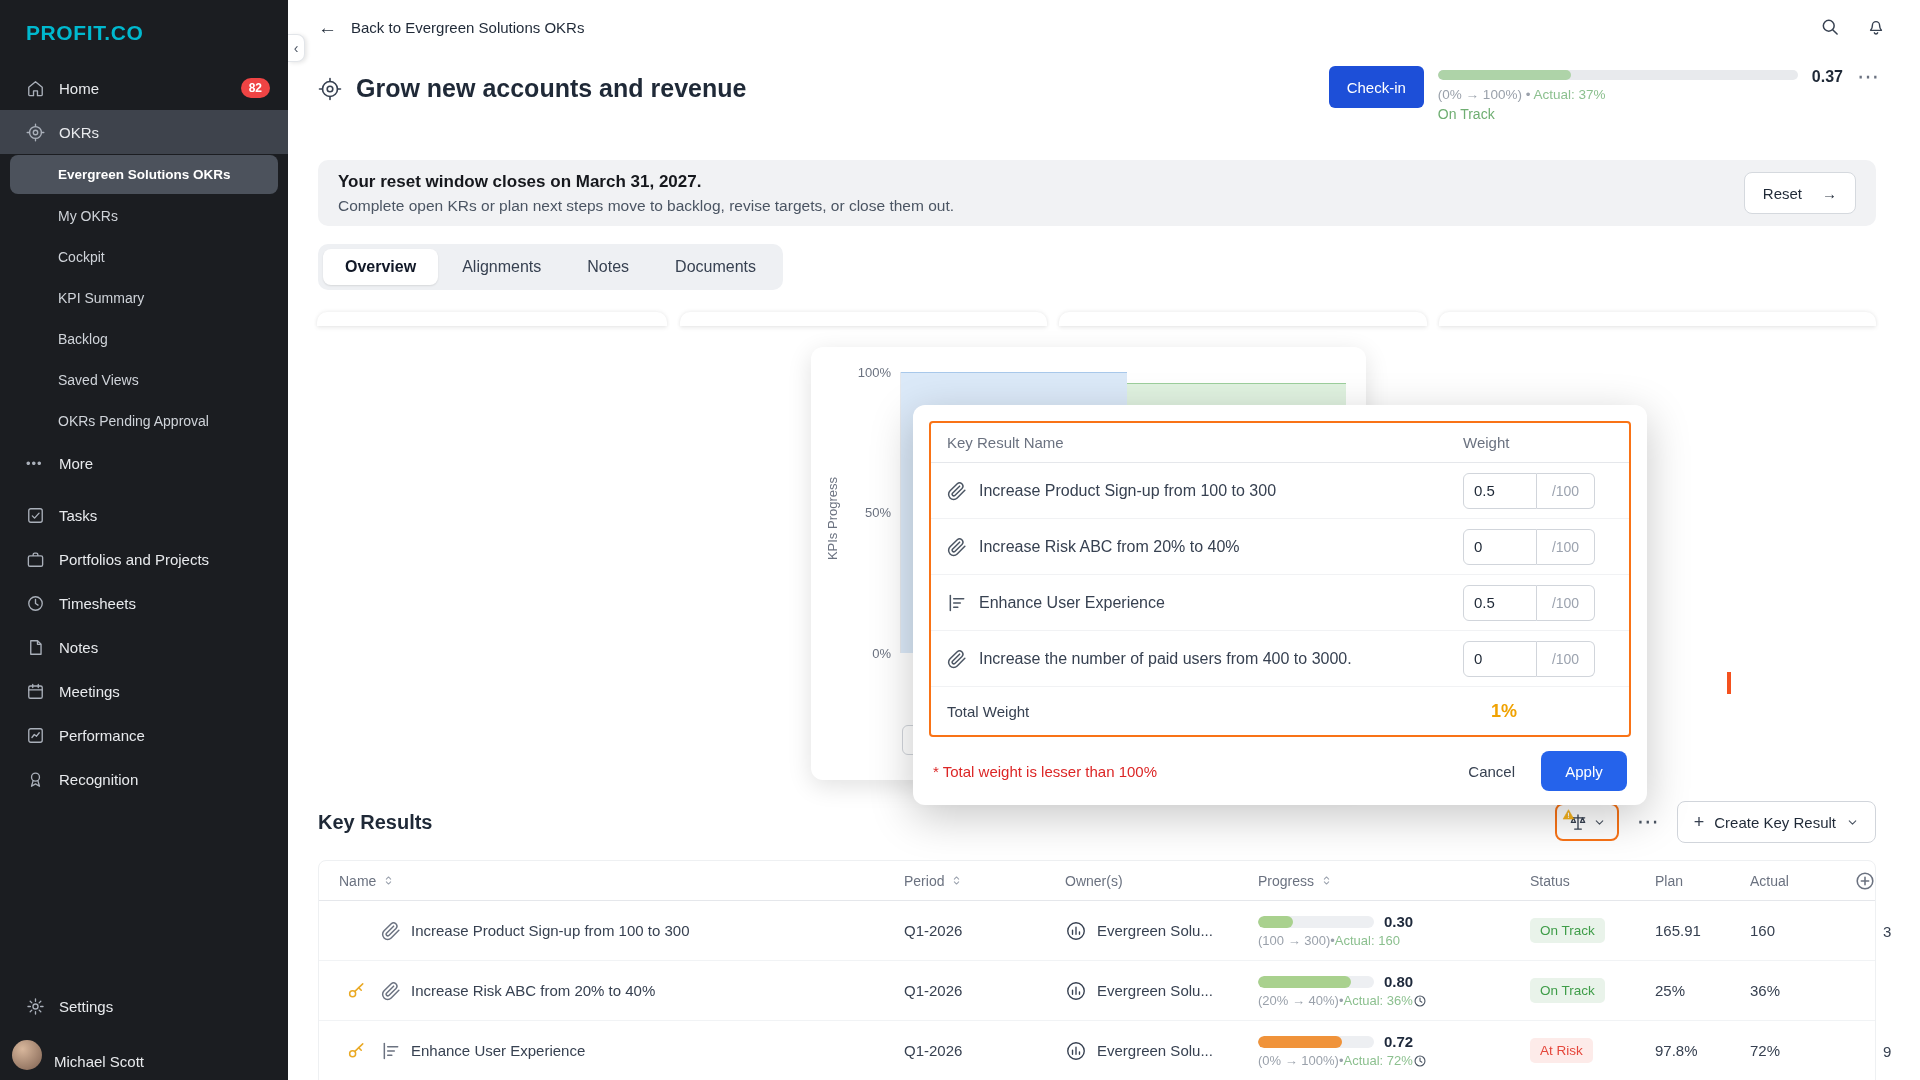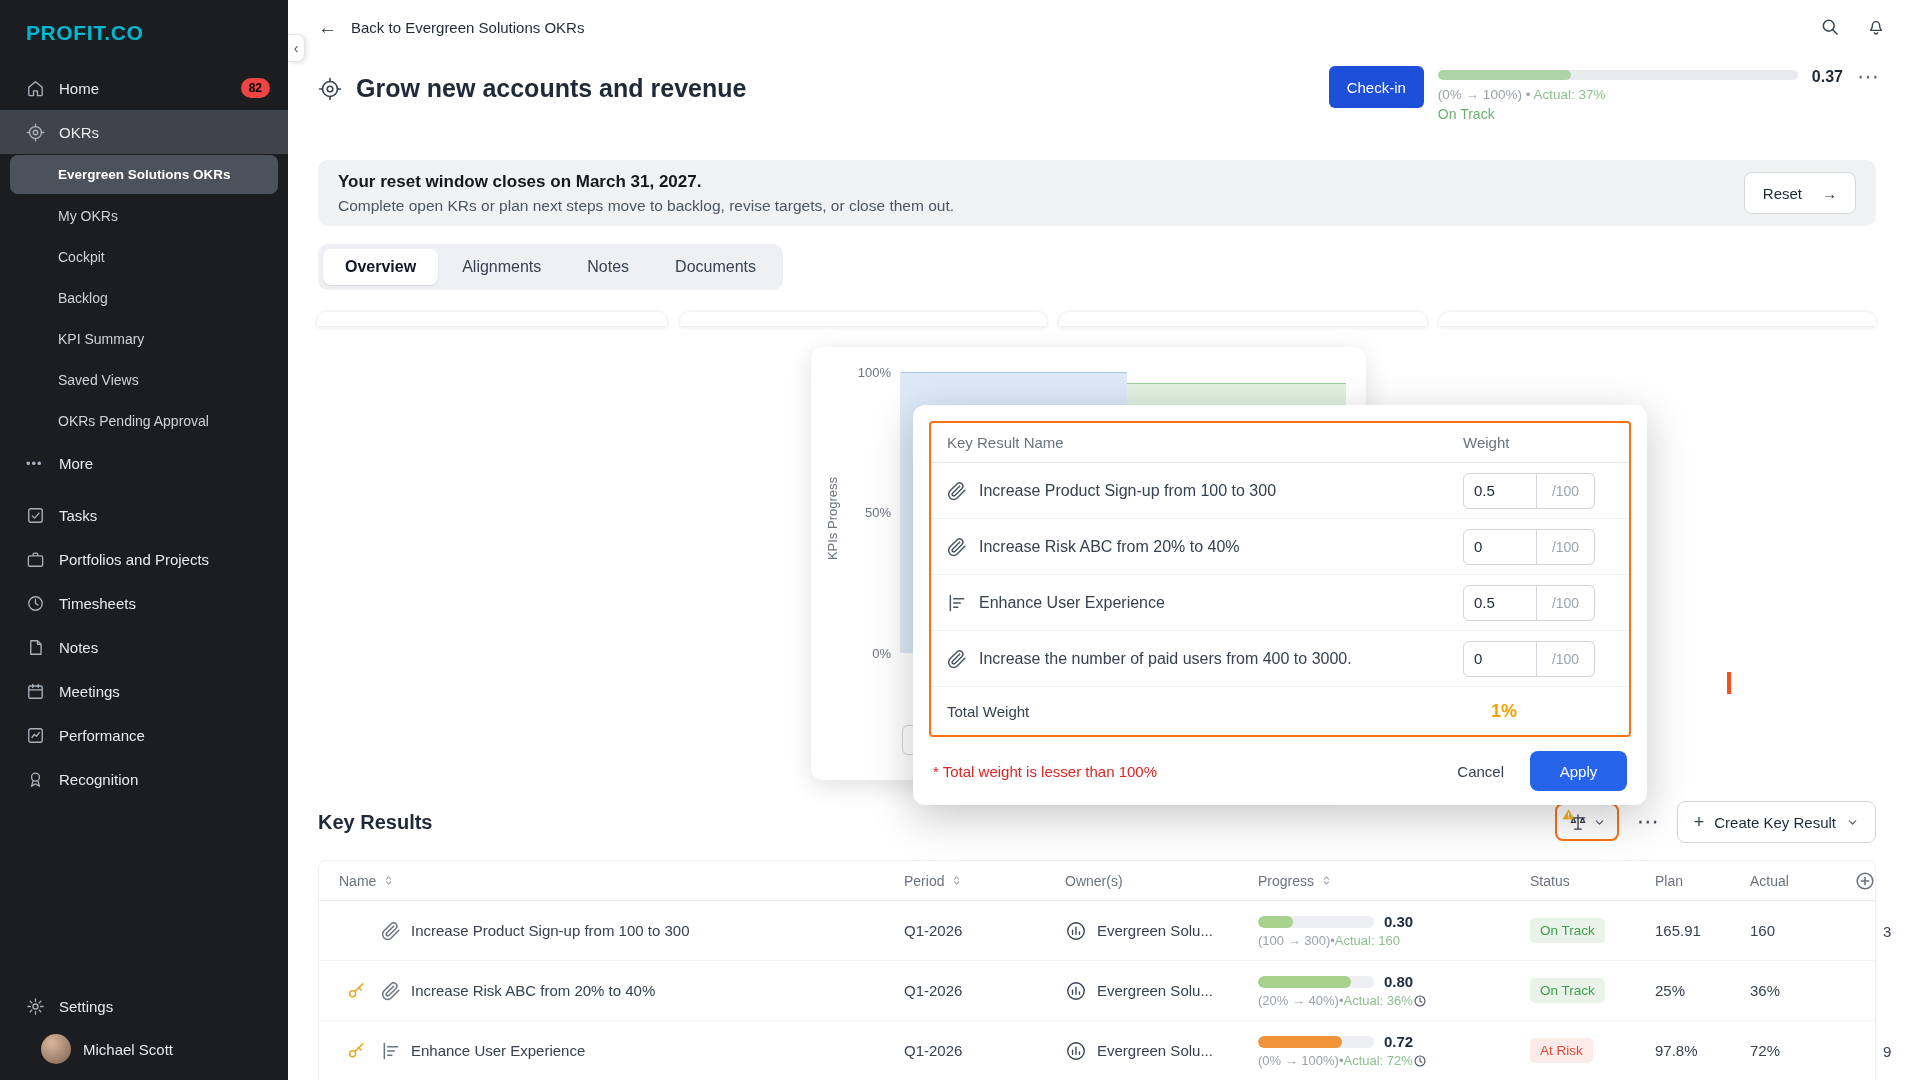--- a/index.html
+++ b/index.html
@@ -7,26 +7,26 @@
 body{font-family:"Liberation Sans",sans-serif;background:#fff;color:#1f2937;position:relative;}
 svg{display:block;}
 button{font-family:inherit;}
 
 
 .sidebar{position:fixed;left:0;top:0;bottom:0;width:288px;background:#1b1d21;display:flex;flex-direction:column;z-index:40;}
 .logo{height:66px;display:flex;align-items:center;padding-left:26px;font-size:21px;font-weight:bold;letter-spacing:.6px;color:#00b9cf;flex:none;}
 .nav-item{height:44px;display:flex;align-items:center;gap:14px;padding:0 18px 0 26px;font-size:15px;color:#e8eaed;cursor:pointer;flex:none;}
 .nav-item .nicon{width:19px;height:19px;color:#aab0ba;flex:none;}
 .nav-item.active{background:#3e434c;}
-.badge{margin-left:auto;background:#ef4444;color:#000000;font-size:12px;font-weight:700;border-radius:999px;padding:3px 8px;}
+.badge{margin-left:auto;background:#ef4444;color:#ffffff;font-size:12px;font-weight:700;border-radius:999px;padding:3px 8px;}
 .sub{height:41px;display:flex;align-items:center;padding-left:58px;font-size:14px;color:#cfd3d9;cursor:pointer;flex:none;}
 .sub.active{margin:1px 10px;height:39px;padding-left:48px;background:#4c525c;border-radius:8px;color:#fff;font-weight:700;font-size:13.5px;}
 .more-dots{width:19px;color:#aab0ba;font-size:13px;letter-spacing:1px;flex:none;}
 .spacer{flex:1;}
-.user-row{height:52px;display:flex;align-items:center;gap:12px;padding:0 41px 10px;font-size:15px;color:#e8eaed;cursor:pointer;flex:none;}
+.user-row{height:52px;display:flex;align-items:flex-end;gap:12px;padding:0 12px 10px;font-size:15px;color:#e8eaed;cursor:pointer;flex:none;}
 .avatar{width:30px;height:30px;border-radius:50%;background:radial-gradient(circle at 35% 30%,#d8b79c,#7d6050);flex:none;}
 .collapse{position:fixed;left:288px;top:34px;width:17px;height:28px;background:#fff;border:1px solid #e2e5e9;border-left:none;border-radius:0 8px 8px 0;box-shadow:2px 1px 4px rgba(0,0,0,.10);display:flex;align-items:center;justify-content:center;color:#4b5563;font-size:14px;z-index:45;cursor:pointer;}
 
 
 .main{margin-left:288px;width:1632px;height:1080px;position:relative;background:#fff;}
 .topbar{height:54px;display:flex;align-items:center;padding:0 34px 0 30px;}
 .back{display:flex;align-items:center;gap:14px;font-size:15px;font-weight:500;color:#1f2937;cursor:pointer;}
 .back .arr{font-size:19px;line-height:1;}
 .top-icons{margin-left:auto;display:flex;gap:26px;}
 .tool-icon{width:20px;height:20px;color:#374151;cursor:pointer;}
@@ -79,21 +79,21 @@
 .wicon{width:20px;height:20px;color:#4b5563;flex:none;}
 .inp-group{display:flex;width:150px;flex:none;}
 .inp{width:74px;height:36px;border:1px solid #d1d5db;border-radius:6px 0 0 6px;padding:0 10px;font-size:15px;color:#1f2937;font-family:inherit;}
 .suffix{width:58px;height:36px;border:1px solid #d1d5db;border-left:none;border-radius:0 6px 6px 0;display:flex;align-items:center;justify-content:center;font-size:14px;color:#9ca3af;background:#fff;}
 .wtotal{height:48px;display:flex;align-items:center;padding:0 16px;}
 .wtotal .lbl{flex:1;font-size:15px;color:#374151;}
 .wtotal .val{width:150px;flex:none;padding-left:28px;font-size:18px;font-weight:700;color:#f0a202;}
 .modal-foot{display:flex;align-items:center;margin-top:14px;padding:0 4px;justify-content:center;}
 .err{color:#dc2626;font-size:15px;}
 .btn-cancel{margin-left:auto;background:none;border:none;font-size:15px;color:#374151;cursor:pointer;margin-right:26px;}
-.btn-apply{width:97px;height:40px;background:#2563eb;color:#fff;border:none;border-radius:8px;font-size:15px;cursor:pointer;}
+.btn-apply{width:86px;height:40px;background:#2563eb;color:#fff;border:none;border-radius:8px;font-size:15px;cursor:pointer;}
 .cursor-mark{position:absolute;left:1439px;top:372px;width:4px;height:22px;background:#f4511e;z-index:35;}
 
 
 .kr-head{position:absolute;left:30px;right:44px;top:500px;height:44px;display:flex;align-items:center;}
 .kr-head h2{font-size:20px;font-weight:700;color:#1f2937;}
 .kr-actions{margin-left:auto;display:flex;align-items:center;gap:12px;}
 .weight-btn{position:relative;width:64px;height:38px;border:2px solid #f97316;border-radius:8px;background:#fff;display:flex;align-items:center;justify-content:center;gap:5px;cursor:pointer;}
 .scale-ico{width:20px;height:20px;color:#374151;}
 .warn-ico{position:absolute;left:5px;top:3px;width:13px;height:13px;}
 .chev{width:13px;height:13px;color:#4b5563;}
@@ -159,24 +159,24 @@
   <div class="sub active">
       <span>Evergreen Solutions OKRs</span>
     </div>
   <div class="sub">
       <span>My OKRs</span>
     </div>
   <div class="sub">
       <span>Cockpit</span>
     </div>
   <div class="sub">
+      <span>KPI Summary</span>
+    </div>
+  <div class="sub">
       <span>Backlog</span>
-    </div>
-  <div class="sub">
-      <span>KPI Summary</span>
     </div>
   <div class="sub">
       <span>Saved Views</span>
     </div>
   <div class="sub">
       <span>OKRs Pending Approval</span>
     </div>
 
   <div class="nav-item">
     <span class="more-dots">•••</span>

